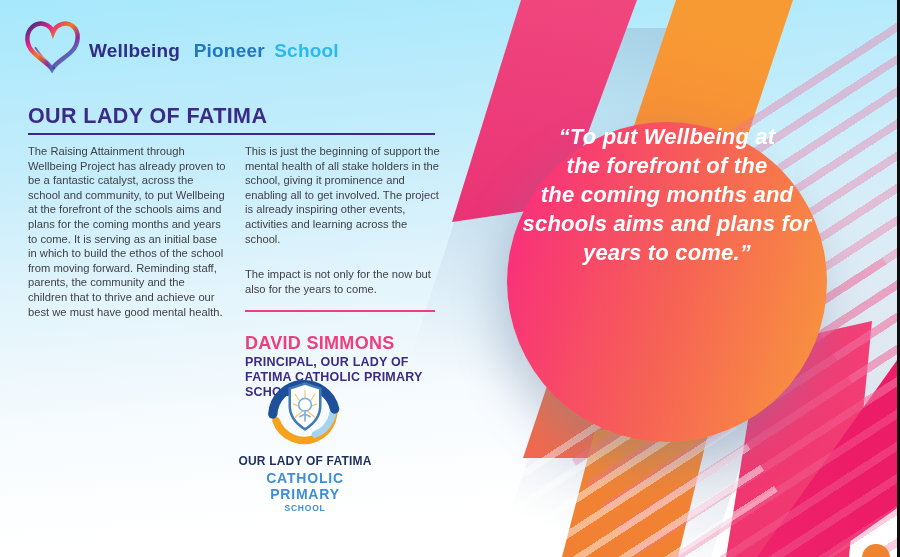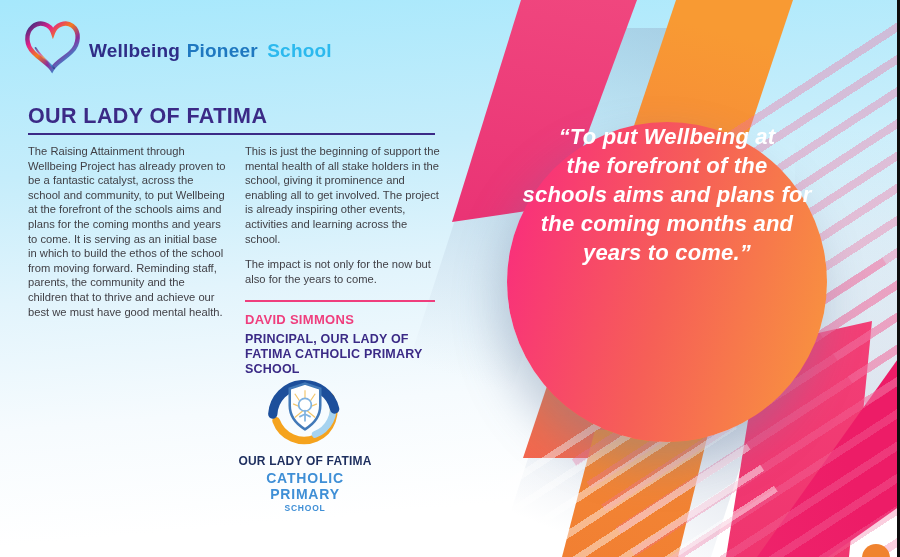--- a/index.html
+++ b/index.html
@@ -58,38 +58,38 @@
     display:flex; align-items:flex-start; justify-content:center;font-style:italic;
   }
   .quote-text { color:#ffffff; font-weight:bold; font-size:22px; line-height:29px;
     text-align:center; width:300px; letter-spacing:.2px; }
 
   
   .header { position:absolute; left:24px; top:17px; z-index:10; display:flex; align-items:center; }
   .heart { width:58px; height:58px; }
   .brand { margin-left:7px; margin-top:10px; font-size:19px; font-weight:bold; letter-spacing:.2px; }
   .brand .w1 { color:#2f2d87; }
-  .brand .w2 { color:#1f78c0; margin-left:1px; }
+  .brand .w2 { color:#1f78c0; margin-left:8px; }
   .brand .w3 { color:#2cb9ee; margin-left:4px; }
 
   
   .title { position:absolute; left:28px; top:104px; z-index:10;
     font-size:21.5px; font-weight:800; letter-spacing:.4px; color:#3b2a86; }
   .title-rule { position:absolute; left:28px; top:133px; width:407px; height:2px;
     background:#3b2a86; z-index:10; }
 
   
   .col { position:absolute; top:144px; z-index:10; font-size:11.2px; line-height:14.6px;
     color:#414046; }
   .col-1 { left:28px;  width:198px; }
   .col-2 { left:245px; width:198px; }
-  .col p + p { margin-top:11px; }
+  .col p + p { margin-top:21px; }
 
   .attr-rule { width:190px; height:2px; background:#ef3e7d; margin-top:14px; }
-  .attr-name { margin-top:11px; font-size:13px; font-weight:bold; color:#ef3e7d; letter-spacing:.3px; }
+  .attr-name { margin-top:24px; font-size:18px; font-weight:bold; color:#ef3e7d; letter-spacing:.3px; }
   .attr-role { margin-top:4px; font-size:12.5px; font-weight:bold; color:#3b2a86;
     line-height:15px; letter-spacing:.2px; }
 
   
   .school-logo { position:absolute; left:230px; top:370px; width:150px; text-align:center; z-index:10; }
   .emblem { width:88px; height:78px; }
   .school-name  { margin-top:2px; font-size:12px; font-weight:bold; color:#1d2e5e; letter-spacing:.2px; }
   .school-sub   { margin-top:2px; font-size:14px; font-weight:bold; color:#3f8fd6; letter-spacing:.8px; }
   .school-sub2  { margin-top:1px; font-size:8.5px; font-weight:bold; color:#3f8fd6; letter-spacing:.8px; }
 </style>
@@ -112,22 +112,22 @@
   <div class="hatch hatch-right"></div>
   <div class="hatch hatch-bottom"></div>
   <div class="hatch hatch-under-circle"></div>
 
   <div class="orange-dot"></div>
 
   <div class="quote-circle">
     <div class="quote-text">
       <div>“To put Wellbeing at</div>
       <div>the forefront of the</div>
+      <div>the coming months and</div>
       <div>schools aims and plans for</div>
-      <div>the coming months and</div>
       <div>years to come.”</div>
     </div>
   </div>
 
   <div class="header">
     <svg class="heart" viewBox="0 0 60 56">
       <defs>
         <linearGradient id="hg" x1="0" y1="0" x2="1" y2="1">
           <stop offset="0" stop-color="#2b2e7e"></stop>
           <stop offset="0.25" stop-color="#e0218a"></stop>

